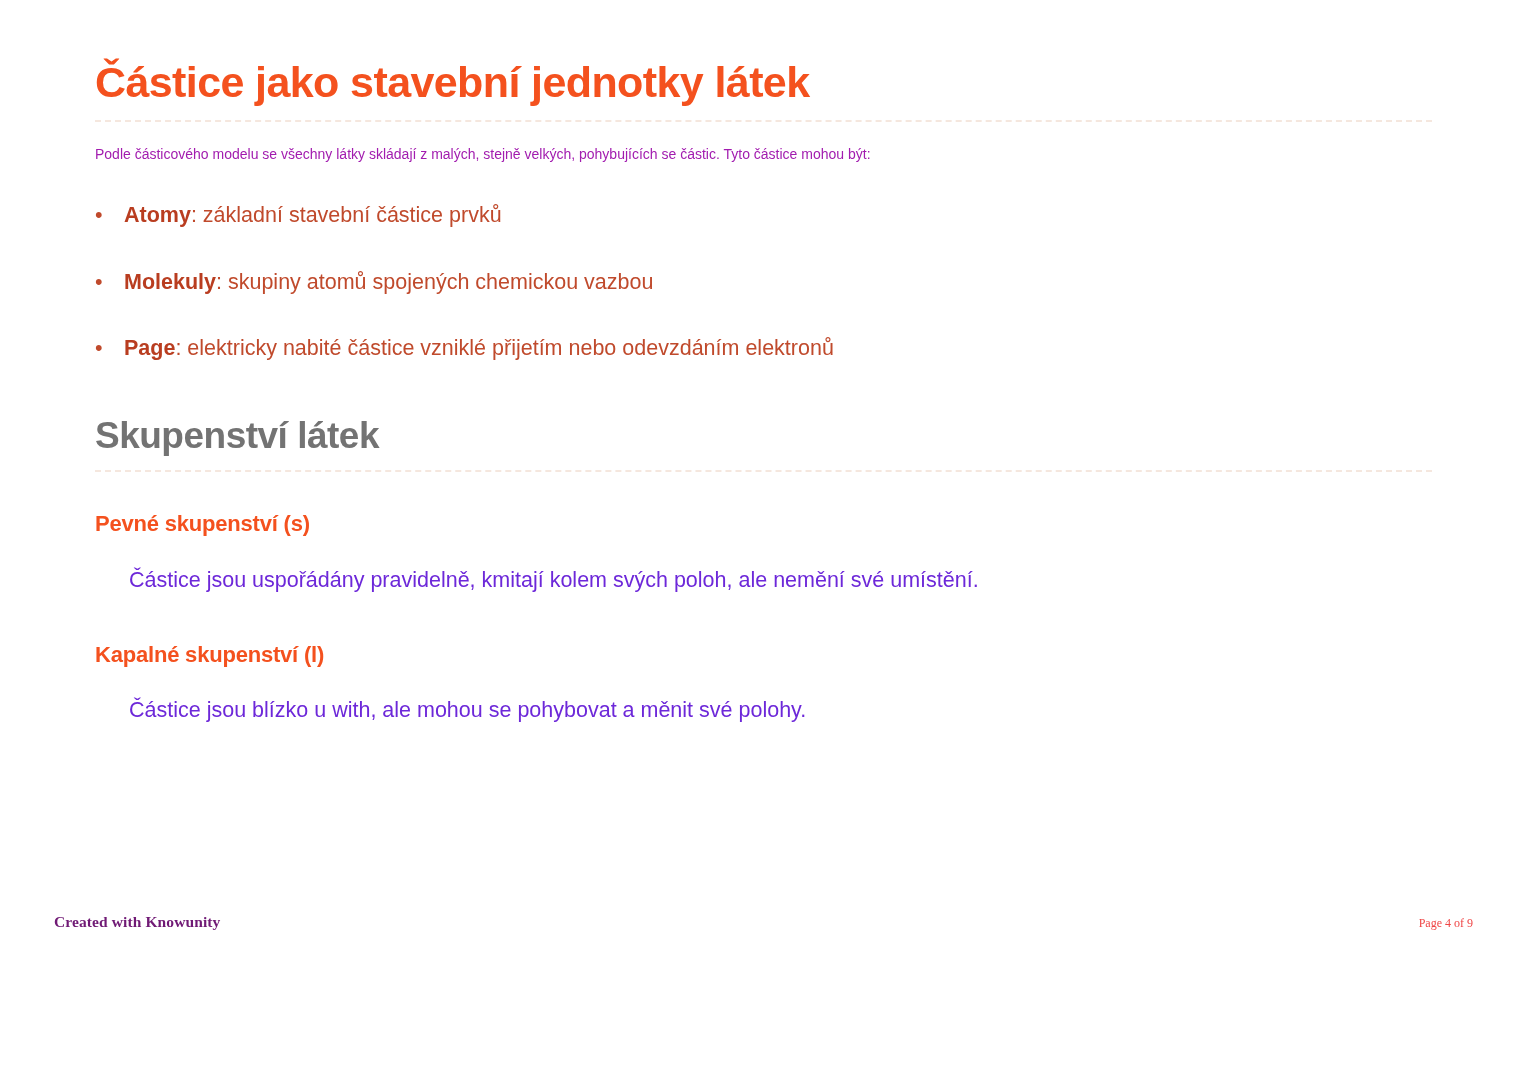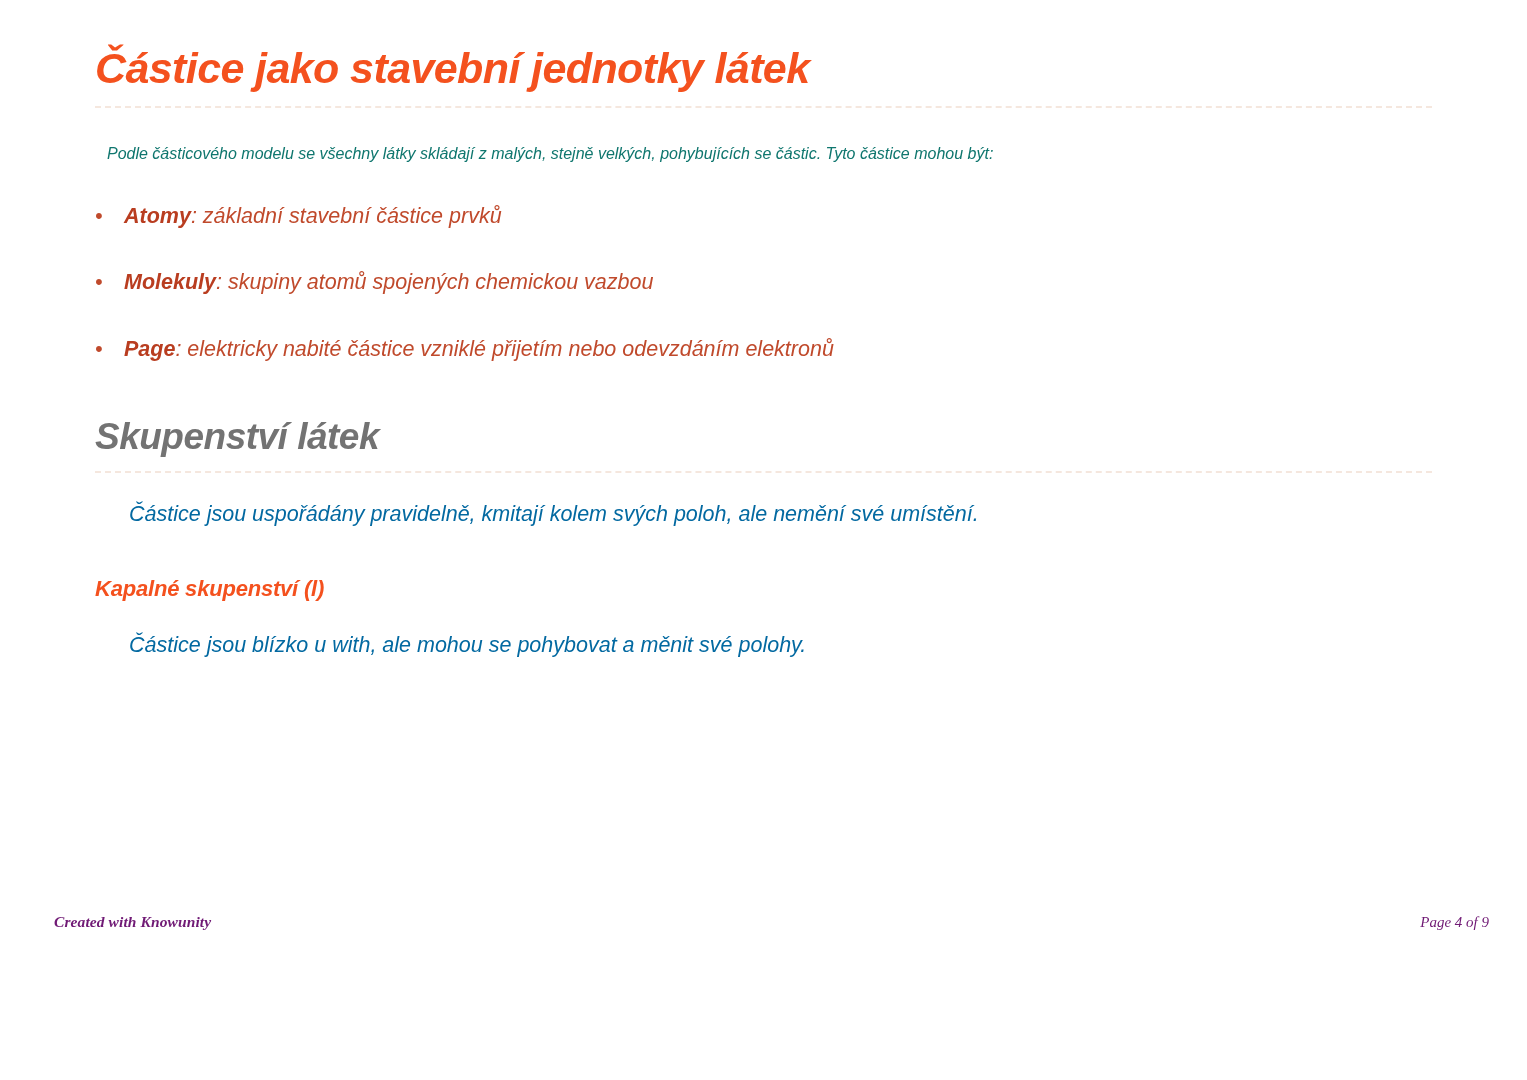--- a/index.html
+++ b/index.html
@@ -13,22 +13,21 @@
     font-family: "Liberation Sans", sans-serif;
     overflow: hidden;
     position: relative;
   }
 
   .page {
     position: relative;
     width: 1527px;
     height: 955px;
     box-sizing: border-box;
-    padding: 0 95px;
-    font-style: italic;
+    padding: 14px 95px;
   }
 
   
   .h1 {
     color: #F4511E;
     font-size: 43px;
     font-weight: 700;
     letter-spacing: -0.6px;
     line-height: 1.12;
     margin: 0;
@@ -48,24 +47,24 @@
   .rule {
     height: 0;
     border: none;
     border-top: 2px dashed #f5e7de;
     margin: 14px 0 0 0;
     width: 1337px;
   }
 
   
   .para {
-    color: #0f766e;
-    font-size: 16px;
+    color: #a21caf;
+    font-size: 14px;
     line-height: 1.45;
-    margin: 12px;
+    margin: 0;
     font-weight: 400;
   }
 
   .intro {
     padding-top: 22px;
   }
 
   .lead {
     padding-top: 23px;
   }
@@ -103,21 +102,21 @@
     font-size: 22px;
     font-weight: 700;
     letter-spacing: -0.2px;
     margin: 0;
     line-height: 1.3;
   }
   .sub-h.first { padding-top: 38px; }
   .sub-h.next  { padding-top: 46px; }
 
   .sub-p {
-    color: #0369a1;
+    color: #6d28d9;
     font-size: 21.5px;
     line-height: 1.4;
     margin: 0;
     padding-top: 26px;
     padding-left: 34px;
   }
 
   
   .footer {
     position: absolute;
@@ -133,26 +132,26 @@
     left: 54px;
     bottom: 4px;
     font-family: "Liberation Serif", serif;
     font-weight: 700;
     font-size: 15.5px;
     color: #701a75;
     letter-spacing: 0.1px;
   }
   .footer-right {
     position: absolute;
-    right: 38px;
+    right: 54px;
     bottom: 4px;
     font-family: "Liberation Serif", serif;
     font-weight: 400;
-    font-size: 15px;
-    color: #701a75;
+    font-size: 12px;
+    color: #ef4444;
   }
 </style>
 </head>
 <body>
 
 <div class="page">
 
   <h1 class="h1">Částice jako stavební jednotky látek</h1>
   <hr class="rule">
 
@@ -167,20 +166,21 @@
     </li>
     <li class="bullet">
       <span class="dot">•</span><b>Page</b><span>: elektricky nabité částice vzniklé přijetím nebo odevzdáním elektronů</span>
     </li>
   </ul>
 
   <h2 class="h2" style="padding-top:52px;">Skupenství látek</h2>
   <hr class="rule">
 
 
+  <h3 class="sub-h first">Pevné skupenství (s)</h3>
   <p class="sub-p">Částice jsou uspořádány pravidelně, kmitají kolem svých poloh, ale nemění své umístění.</p>
 
   <h3 class="sub-h next">Kapalné skupenství (l)</h3>
   <p class="sub-p">Částice jsou blízko u with, ale mohou se pohybovat a měnit své polohy.</p>
 
 
   <div class="footer">
     <span class="footer-left">Created with Knowunity</span>
     <span class="footer-right">Page 4 of 9</span>
   </div>

